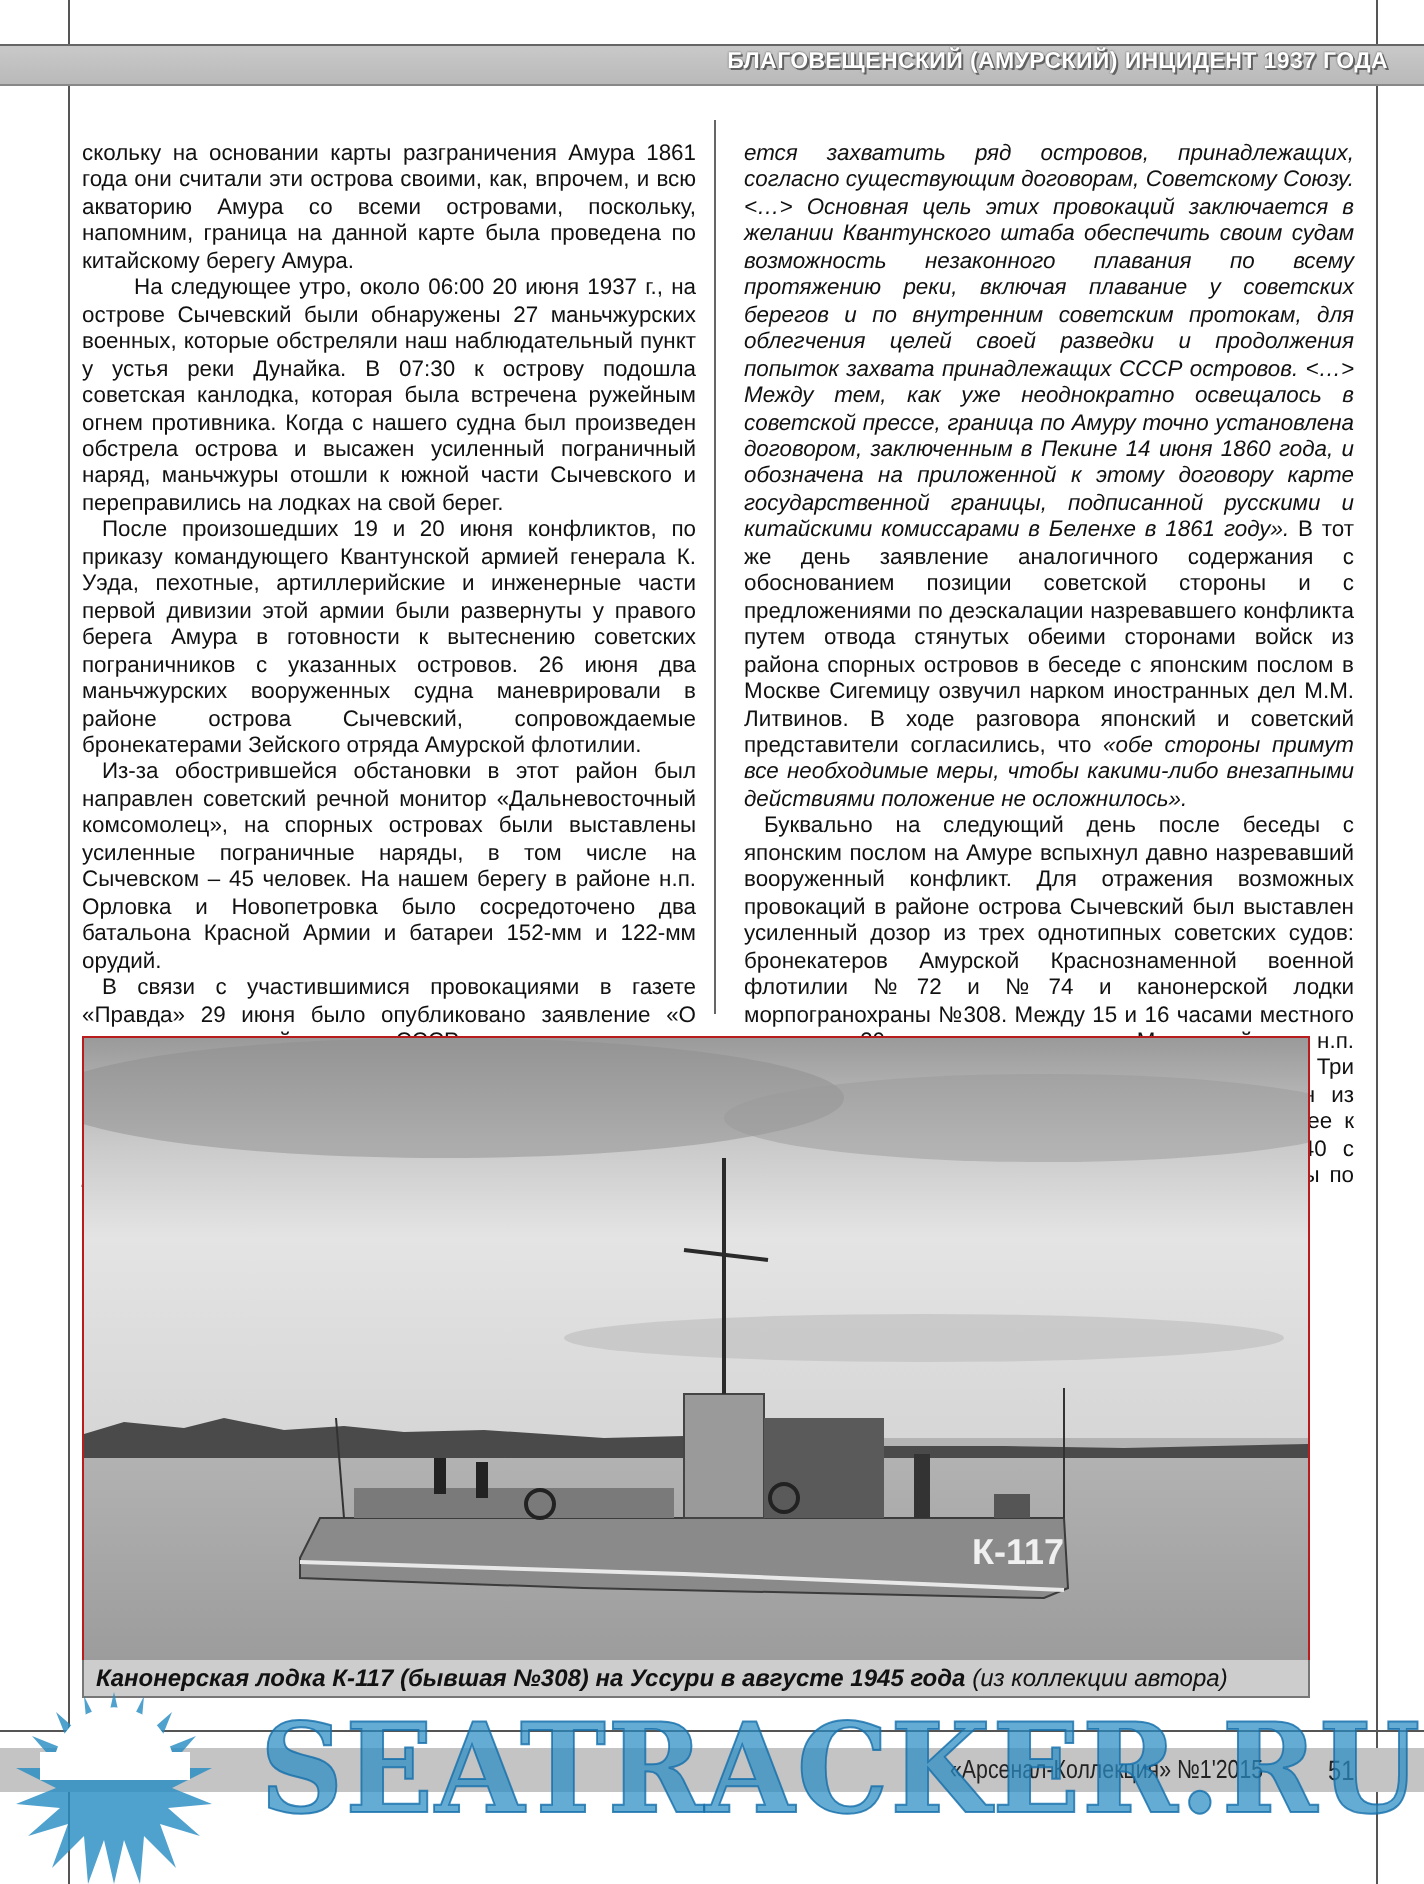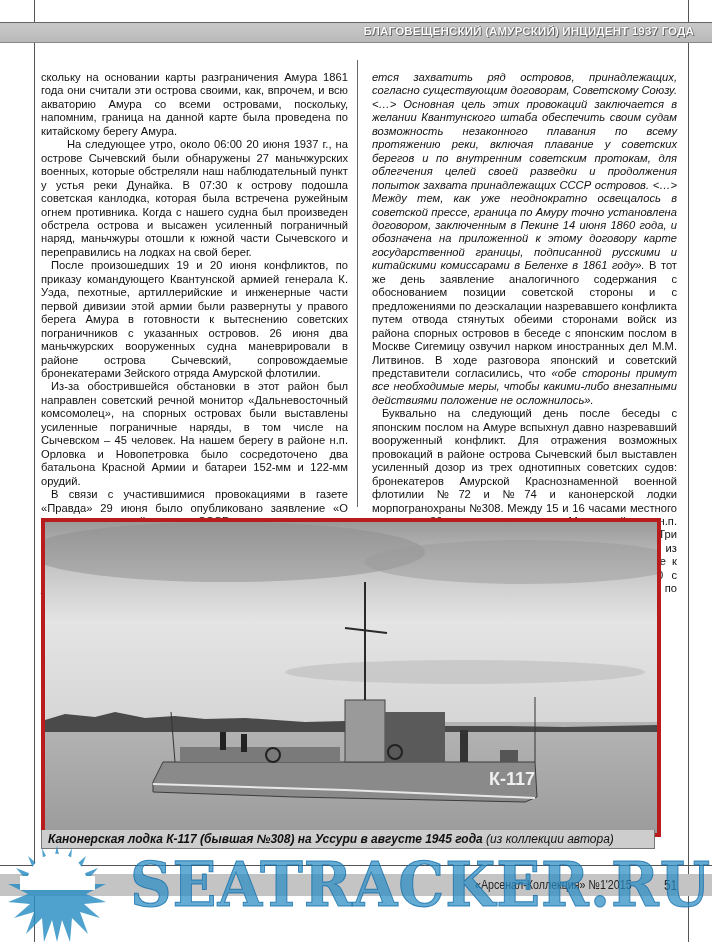--- a/index.html
+++ b/index.html
@@ -13,21 +13,21 @@
     color:#fff; letter-spacing:0.2px; text-shadow:0 0 1px #444, 1px 1px 0 #666;margin-left:35px; }
   .col { position:absolute; top:59px; font-size:11.2px; line-height:13.45px; text-align:justify;margin-top:12px; }
   .col p { margin:0; text-indent:10px; }
   .col p.noind { text-indent:0; }
   .col p.big-ind { text-indent:26px; }
   .col-left { left:41px; width:307px; }
   .col-right { left:372px; width:305px; }
   .col-divider { position:absolute; left:357px; top:60px; width:1px; height:447px; background:#666; }
   .i { font-style:italic; }
   .photo { position:absolute; left:41px; top:518px; width:612px; height:311px;
-    border:4px solid #b91c1c; overflow:hidden; background:#cfcfcf; }
+    border:1px solid #b91c1c; overflow:hidden; background:#cfcfcf; }
   .caption-bar { position:absolute; left:41px; top:830px; width:612px; height:18px;
     background:#cdcdcd; border:1px solid #777; border-top:none; }
   .caption { position:absolute; left:6px; top:2px; font-size:12px; font-style:italic;
     color:#111; white-space:nowrap; }
   .caption b { font-weight:bold; }
   .footer-bar { position:absolute; left:0; top:874px; width:712px; height:22px; background:#c4c4c4; }
   .footer-mag { position:absolute; left:475px; top:877px; font-size:13px; color:#222;
     font-family:"Liberation Sans Narrow","Liberation Sans", sans-serif; transform:scaleX(0.82); transform-origin:left; }
   .footer-page { position:absolute; left:664px; top:877px; font-size:14px; color:#222;
     transform:scaleX(0.85); transform-origin:left; }

